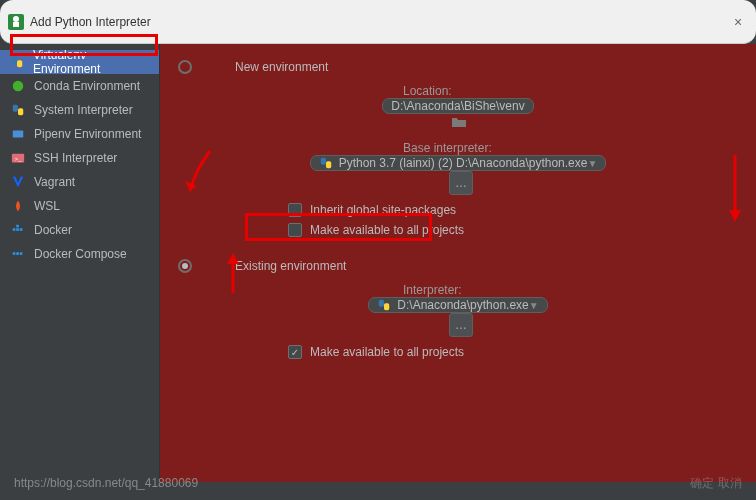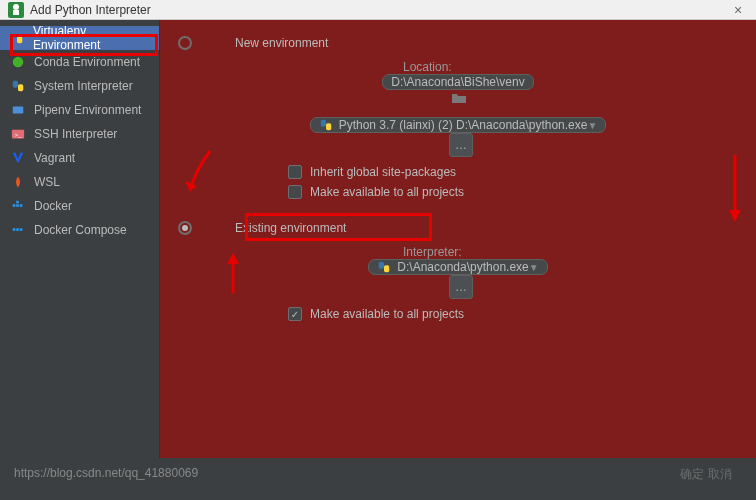--- a/index.html
+++ b/index.html
@@ -6,27 +6,28 @@
 body {
   width: 756px; height: 500px;
   font-family: -apple-system, Segoe UI, Arial, sans-serif;
   font-size: 12px;
   background: #3c3f41;
   color: #bbbbbb;
   overflow: hidden;
   position: relative;
 }
 .titlebar {
-  height: 20px;
+  height: 44px;
   background: #f0f0f0;
   border-bottom: 1px solid #ccc;
   display: flex;
   align-items: center;
   padding: 0 8px;
   color: #333;
+  border-radius: 13px;
 }
 .titlebar .icon { width: 16px; height: 16px; margin-right: 6px; }
 .titlebar .title { flex: 1; font-size: 12px; }
 .titlebar .close { width: 20px; text-align: center; color: #666; cursor: pointer; font-size: 14px; }
 .main { display: flex; height: calc(100% - 28px - 34px); background: #7f1d1d; }
 .sidebar { width: 160px; background: #3c3f41; padding-top: 6px; border-right: 1px solid #323232; }
 .sidebar-item {
   display: flex; align-items: center;
   padding: 4px 10px; height: 24px;
   cursor: pointer; color: #bbbbbb;
@@ -61,22 +62,22 @@
 .folder-icon { width: 20px; margin-left: 6px; color: #888; cursor: pointer; }
 .check-row { display: flex; margin: 6px 0 6px 110px; }
 .checkbox {
   width: 14px; height: 14px; border: 1px solid #6e6e6e;
   background: #43494a; border-radius: 2px; margin-right: 8px;
   display: inline-flex; align-items: center; justify-content: center;
   font-size: 10px; color: #bbbbbb;
 }
 .checkbox.checked::after { content: "✓"; }
 .footer {
-  position: absolute; bottom: 0; left: 0; right: 10px; height: 34px;
-  display: flex; align-items: flex-start; justify-content: flex-end;
+  position: absolute; bottom: 0; left: 0; right: 0; height: 34px;
+  display: flex; align-items: center; justify-content: flex-end;
   padding: 0 14px; font-size: 12px;
 }
 .footer .url { flex: 1; color: #888; font-size: 12px; }
 .footer .fbtn { margin-left: 4px; color: #a3a3a3; opacity: 0.45; }
 
 .highlight-red { position: absolute; border: 3px solid #e60000; pointer-events: none; }
 .arrow-red { position: absolute; pointer-events: none; }
 </style>
 </head>
 <body>
@@ -189,20 +190,21 @@
         <span>D:\Anaconda\BiShe\venv</span>
       </div>
       <span class="folder-icon">
         <svg viewBox="0 0 16 16" width="16" height="16">
             <path d="M1 4 L6 4 L7 6 L15 6 L15 13 L1 13 Z" fill="#7a7a7a"></path>
           </svg>
       </span>
     </div>
 
     <div class="form-row">
+      <span class="label">Base interpreter:</span>
       <div class="input">
         <span class="pyicon">
           <svg class="py-snake" viewBox="0 0 16 16" width="14" height="14">
               <rect x="2" y="2" width="6" height="8" rx="2" fill="#3776ab"></rect>
               <rect x="8" y="6" width="6" height="8" rx="2" fill="#ffd43b"></rect>
             </svg>
         </span>
         <span>Python 3.7 (lainxi) (2) D:\Anaconda\python.exe</span>
         <span class="dropdown-arrow">▼</span>
       </div>

